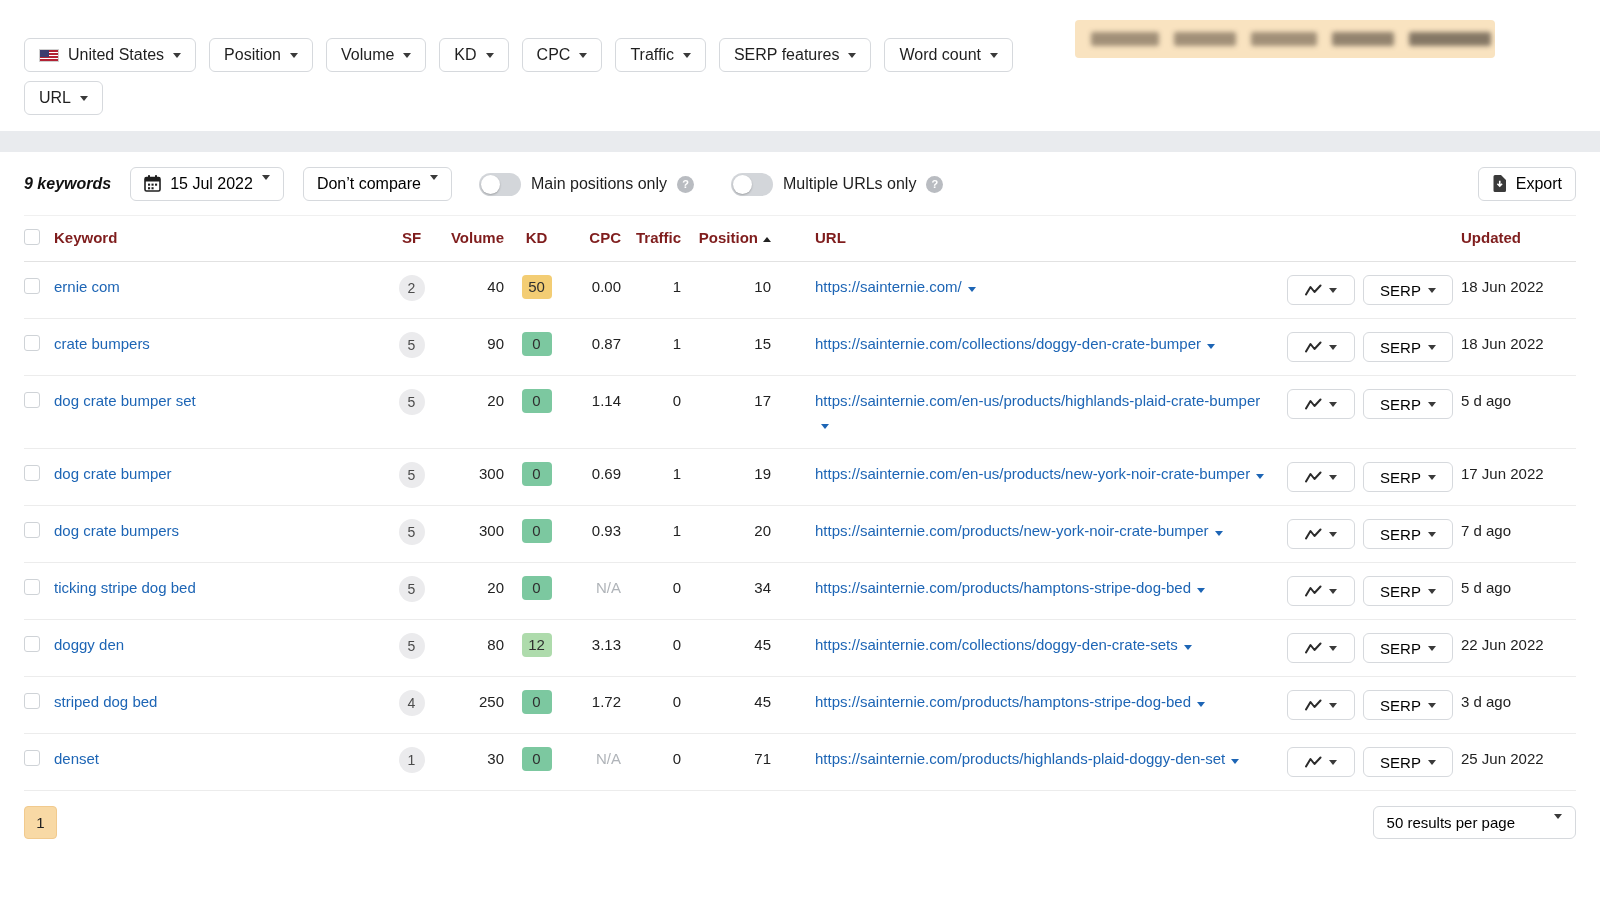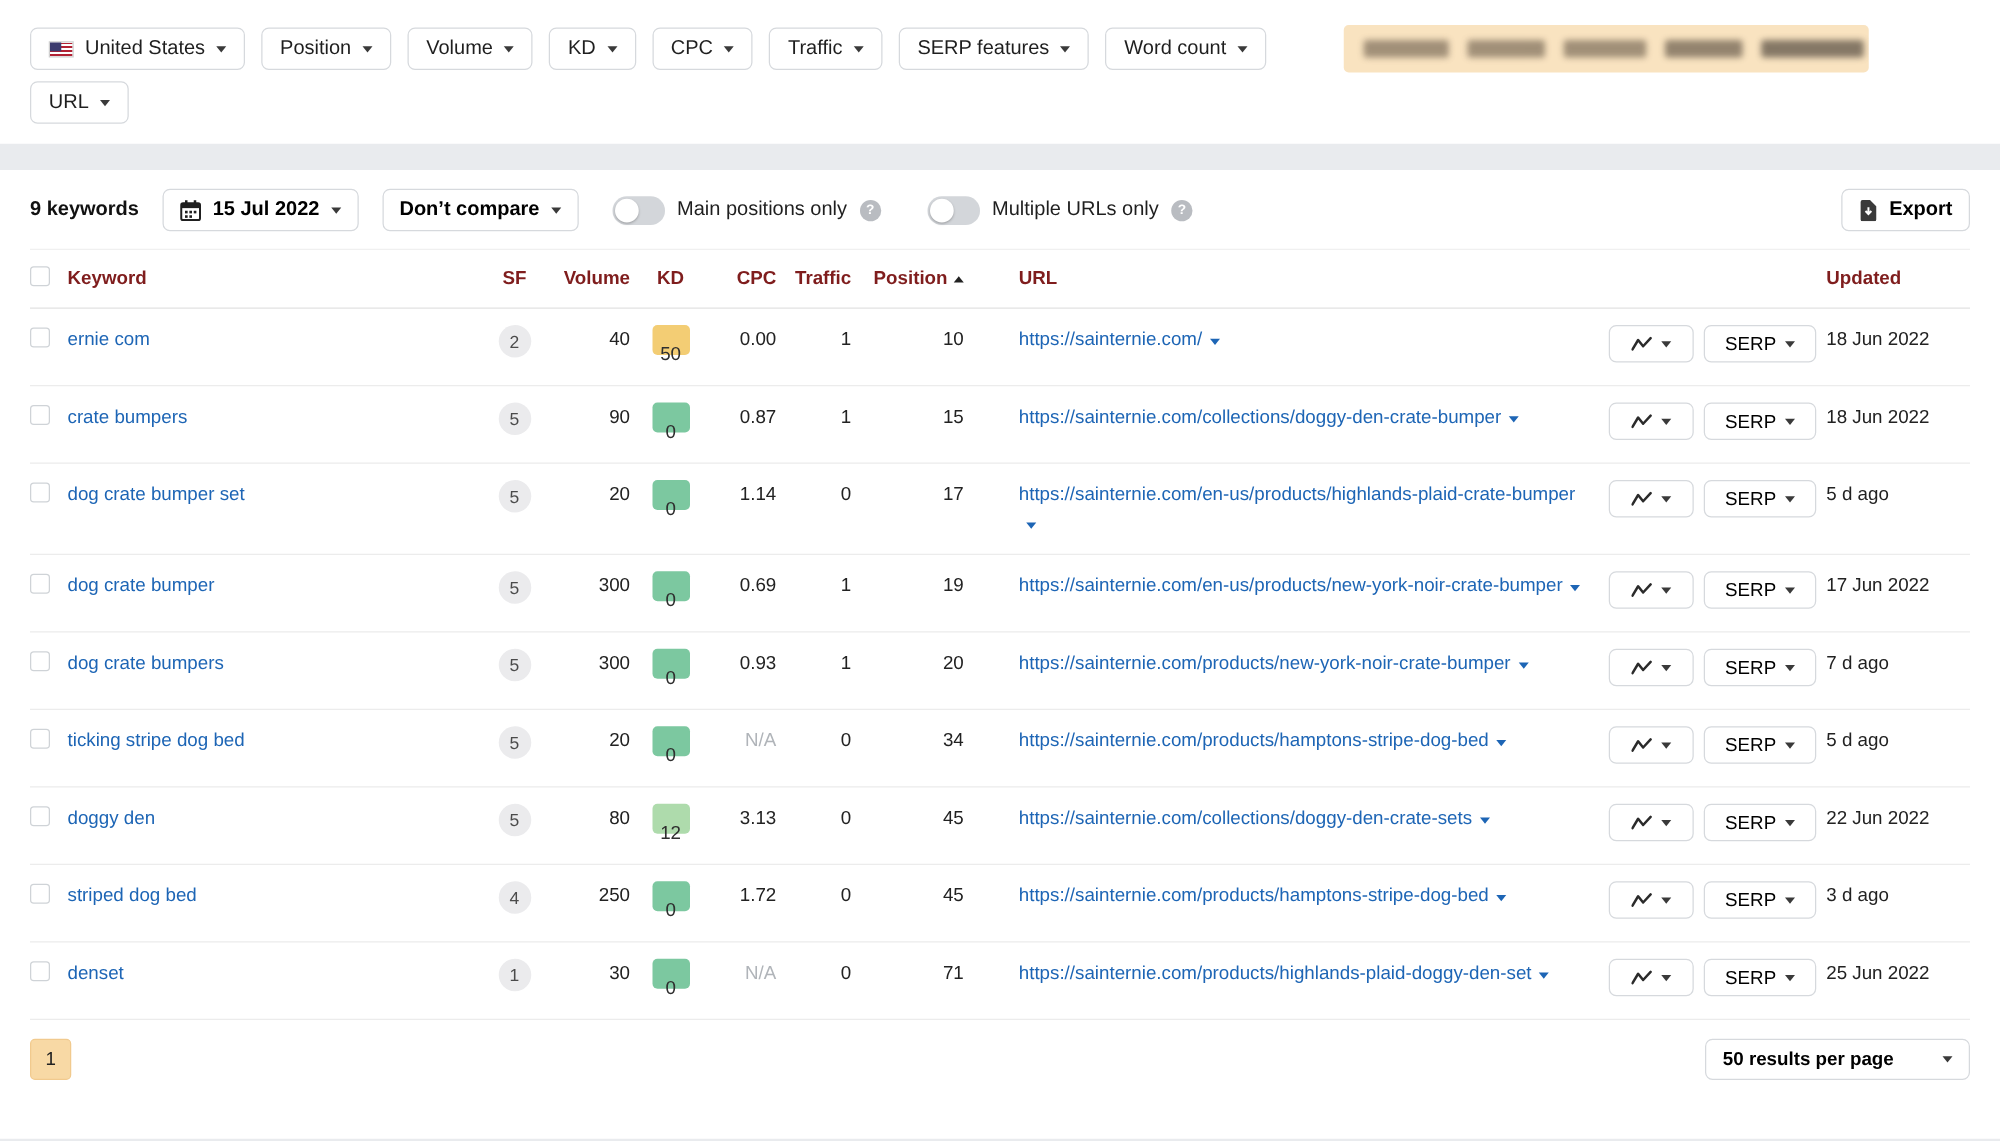--- a/index.html
+++ b/index.html
@@ -5,21 +5,21 @@
   * { box-sizing: border-box; }
   html,body { margin:0; padding:0; }
   body {
     width:1600px; height:913px; overflow:hidden;
     background:#e9ebee;
     font-family:"Liberation Sans", sans-serif;
     color:#222;
     font-size:15px;
   }
   
-  .filter-card { position:relative; background:#fff; padding:22px 24px 16px; }
+  .filter-card { position:relative; background:#fff; padding:38px 24px 16px; }
   .filter-row { display:flex; gap:13px; align-items:center; }
   .filter-row + .filter-row { margin-top:9px; }
   .filter-btn {
     display:inline-flex; align-items:center; gap:9px;
     background:#fff; border:1px solid var(--border,#d6d9dd); border-radius:6px;
     padding:7px 14px; font-size:16px; color:#1f1f1f; cursor:pointer; white-space:nowrap;
   }
   .caret { width:0; height:0; border-left:4.5px solid transparent; border-right:4.5px solid transparent; border-top:5.5px solid #3a3a3a; display:inline-block; }
   .caret-blue { border-top-color:var(--link,#1d65b5); margin-left:6px; }
   .flag { position:relative; width:20px; height:13px; display:inline-block; flex:0 0 auto;
@@ -28,25 +28,25 @@
   .redaction {
     position:absolute; left:1075px; top:20px; width:420px; height:38px;
     background:var(--redaction-bg,#f9e3c0); border-radius:4px;
     display:flex; align-items:center; gap:15px; padding:0 16px; overflow:hidden;
   }
   .blob { height:14px; background:#8b7b66; border-radius:2px; filter:blur(2.5px); opacity:.8; flex:0 0 auto; }
   
   .gap-band { height:21px; }
   .table-card { background:#fff; padding:0 24px; min-height:775px; }
   .toolbar { display:flex; align-items:center; gap:19px; padding:15px 0 14px; }
-  .kw-count { font-weight:bold; font-size:16px; color:#111; }
+  .kw-count { font-weight:bold; font-size:16px; color:#111;font-style:italic; }
   .tb-btn {
-    display:inline-flex; align-items:center; gap:9px;
+    display:inline-flex; gap:9px;
     background:#fff; border:1px solid var(--border,#d6d9dd); border-radius:6px;
-    padding:7px 13px; font-size:16px; cursor:pointer; white-space:nowrap;font-weight:bold;
+    padding:7px 13px; font-size:16px; cursor:pointer; white-space:nowrap;
   }
   .toggle { width:42px; height:23px; border-radius:12px; background:var(--toggle-off,#d3d6da); position:relative; cursor:pointer; flex:0 0 auto; }
   .toggle .knob { position:absolute; left:2px; top:2px; width:19px; height:19px; border-radius:50%; background:#fff; box-shadow:0 1px 2px rgba(0,0,0,.25); }
   .toggle-group { display:flex; align-items:center; gap:10px; }
   .toggle-label { font-size:16px; color:#1f1f1f; }
   .help { width:17px; height:17px; border-radius:50%; background:#b9bcc1; color:#fff; font-size:11px; font-weight:bold; display:inline-flex; align-items:center; justify-content:center; cursor:pointer; }
   .export-btn { margin-left:auto; }
   
   .thead { display:flex; align-items:center; padding:11px 0 13px; border-top:1px solid #f0f0f0; border-bottom:1px solid #e2e2e2; font-weight:bold; font-size:15px; color:#7f1d1d; }
   .trow { display:flex; align-items:flex-start; padding:13px 0; border-bottom:1px solid var(--row-border,#ececec); line-height:23px; }
@@ -60,21 +60,21 @@
   .c-traf { width:60px; flex:0 0 auto; text-align:right; }
   .c-pos { width:90px; flex:0 0 auto; text-align:right; }
   .c-url { flex:1 1 auto; margin-left:44px; margin-right:14px; min-width:0; }
   .c-chart { width:68px; flex:0 0 auto; margin-right:8px; }
   .c-serp { width:90px; flex:0 0 auto; margin-right:8px; }
   .c-upd { width:115px; flex:0 0 auto; text-align:left; }
   .sort-asc { width:0; height:0; border-left:4px solid transparent; border-right:4px solid transparent; border-bottom:5px solid #222; display:inline-block; margin-left:5px; margin-bottom:1px; }
   a.kw-link, a.url-link { color:var(--link,#1d65b5); text-decoration:none; cursor:pointer; }
   .url-link { word-break:break-all; }
   .sf-pill { display:inline-block; min-width:26px; height:26px; line-height:26px; padding:0 4px; border-radius:13px; background:var(--sf-bg,#ebebed); color:#4b4b4b; font-size:14px; text-align:center; }
-  .kd-badge { display:inline-block; min-width:30px; padding:12px 6px; height:24px; line-height:24px; border-radius:4px; text-align:center; color:#2f2f2f; }
+  .kd-badge { display:inline-block; min-width:30px; padding:0 6px; height:24px; line-height:24px; border-radius:4px; text-align:center; color:#2f2f2f; }
   .kd-yellow { background:var(--kd-yellow,#f3cd74); }
   .kd-green { background:var(--kd-green,#7cc8a0); }
   .kd-green-light { background:var(--kd-green-light,#aedbac);text-align:center; }
   .muted { color:var(--muted,#b0b4b9); }
   .mini-btn { display:inline-flex; align-items:center; justify-content:center; gap:7px; height:30px; width:100%;
     background:#fff; border:1px solid var(--border,#d6d9dd); border-radius:6px; font-size:15px; cursor:pointer; }
   
   .pagination { display:flex; align-items:center; padding:15px 0; }
   .page-btn { width:33px; height:33px; border-radius:4px; background:var(--page-accent,#f8d9a5); border:1px solid #f1ca8e;
     display:inline-flex; align-items:center; justify-content:center; font-size:15px; color:#222; cursor:pointer; }

